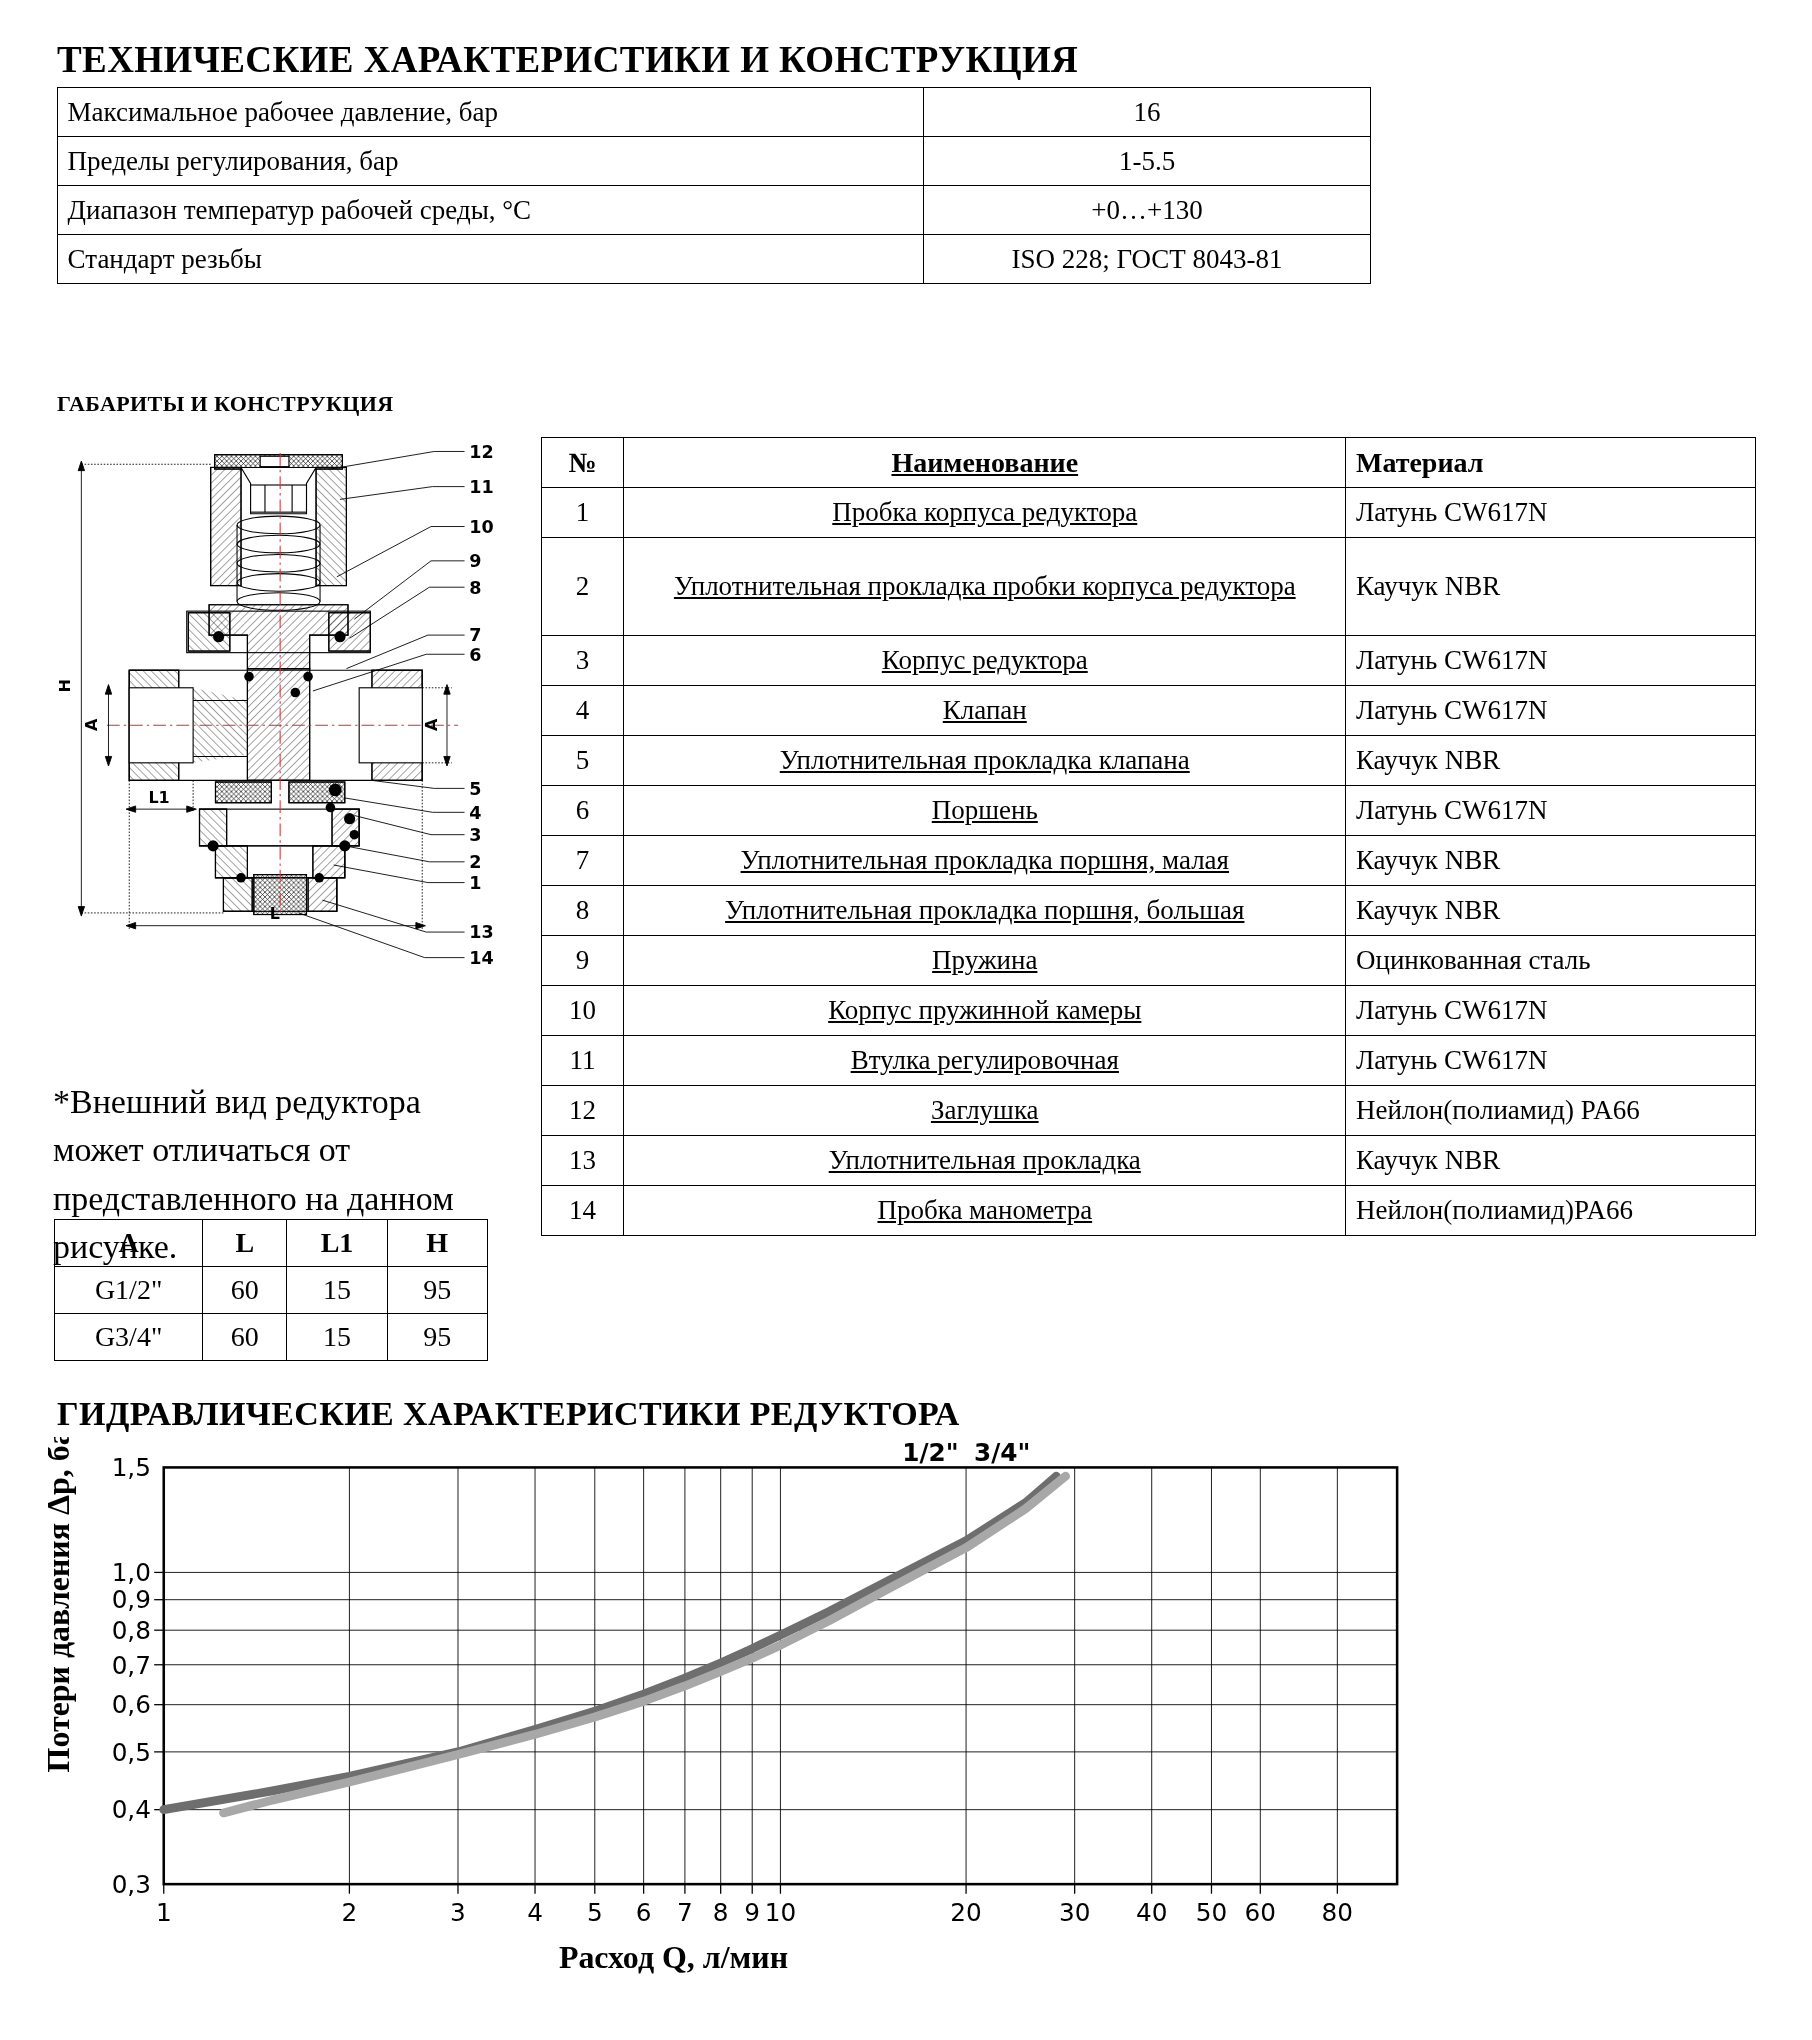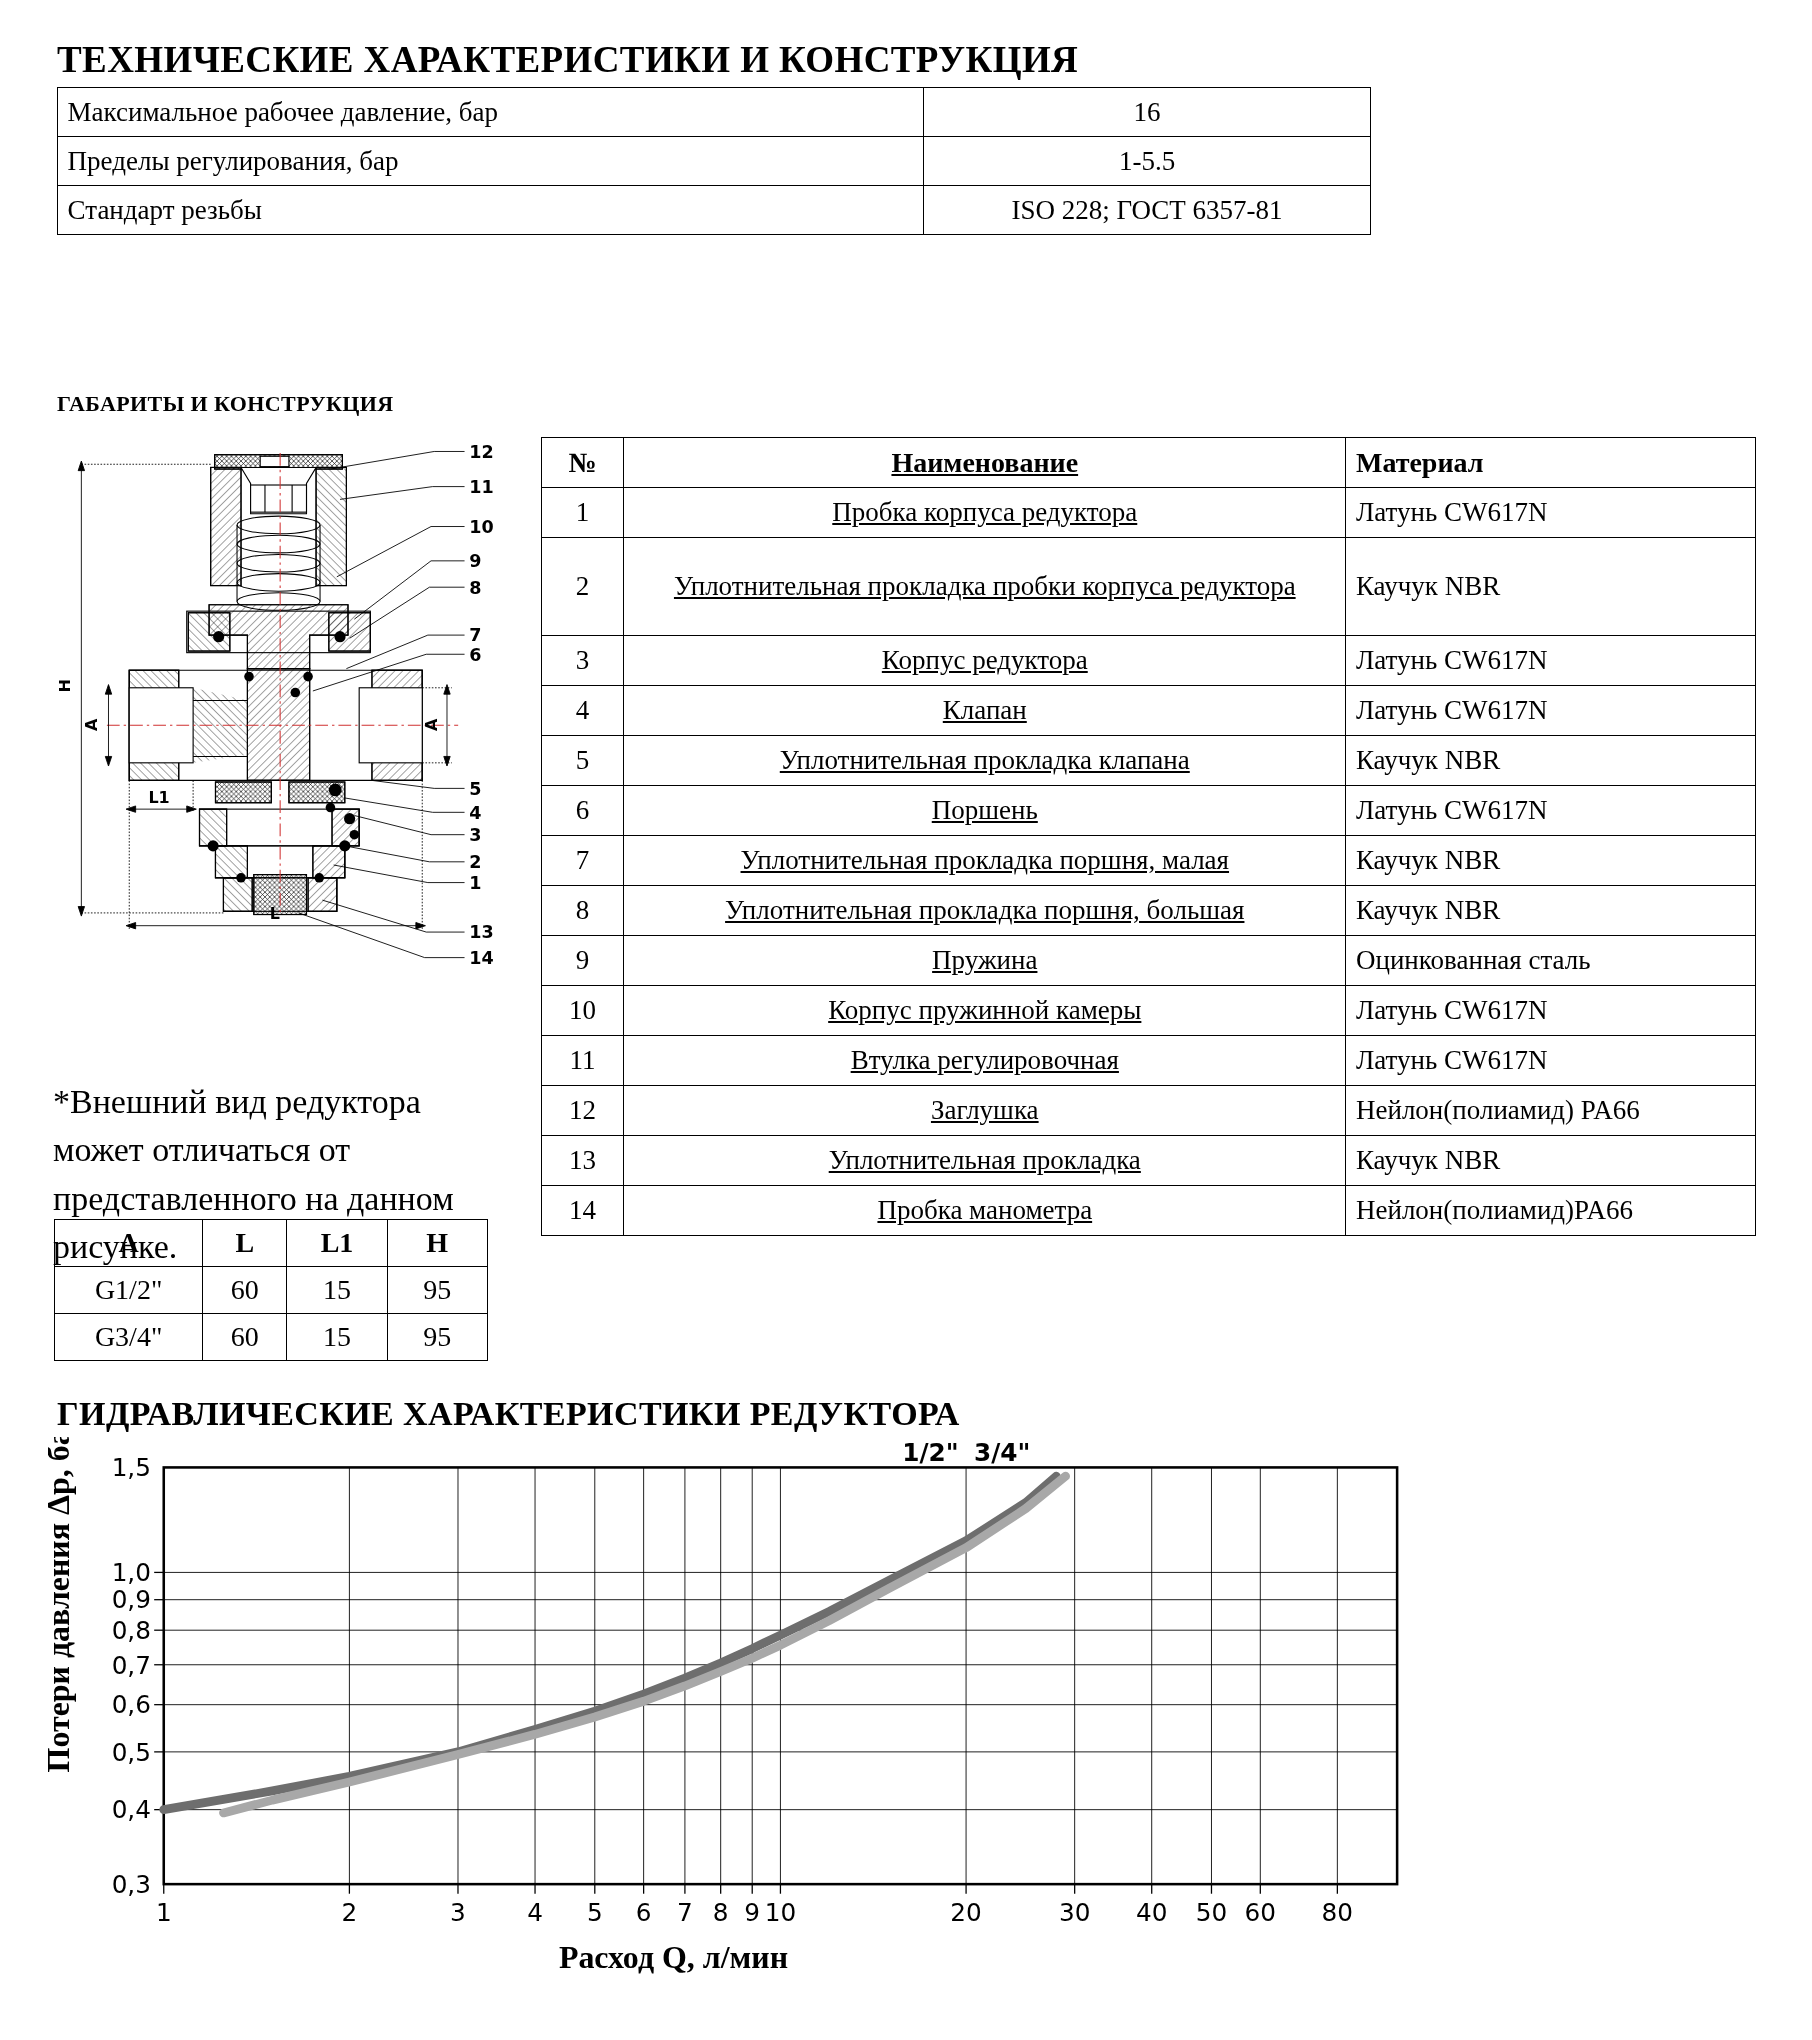--- a/index.html
+++ b/index.html
@@ -70,22 +70,26 @@
   <tbody>
     <tr>
       <td class="k">Максимальное рабочее давление, бар</td>
       <td class="v">16</td>
     </tr>
     <tr>
       <td class="k">Пределы регулирования, бар</td>
       <td class="v">1-5.5</td>
     </tr>
     <tr>
+      <td class="k">Диапазон температур рабочей среды, °C</td>
+      <td class="v">+0…+130</td>
+    </tr>
+    <tr>
       <td class="k">Стандарт резьбы</td>
-      <td class="v">ISO 228; ГОСТ 6357-81</td>
+      <td class="v">ISO 228; ГОСТ 8043-81</td>
     </tr>
   </tbody>
 </table>
 
 <table id="parts-table">
   <thead>
     <tr>
       <th class="c-no">№</th>
       <th class="c-nm">Наименование</th>
       <th class="c-mt">Материал</th>

